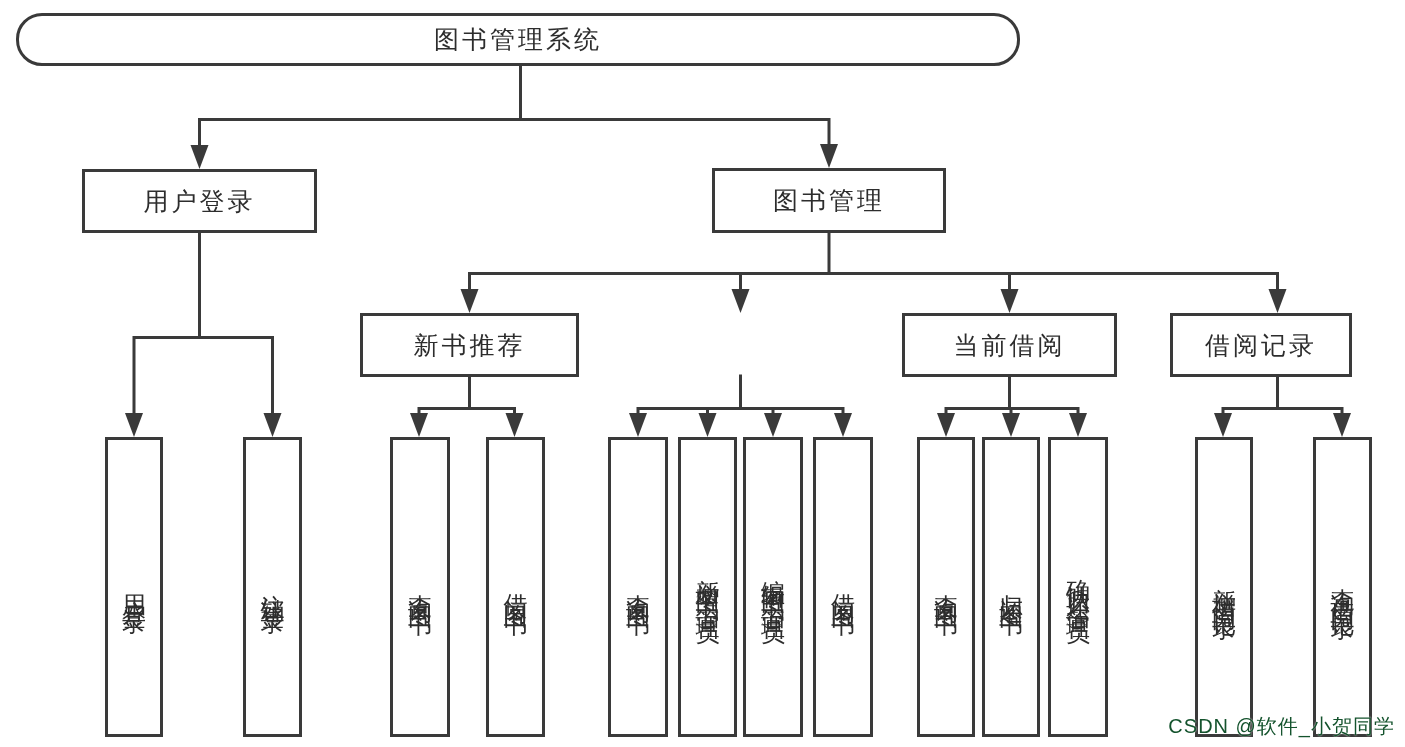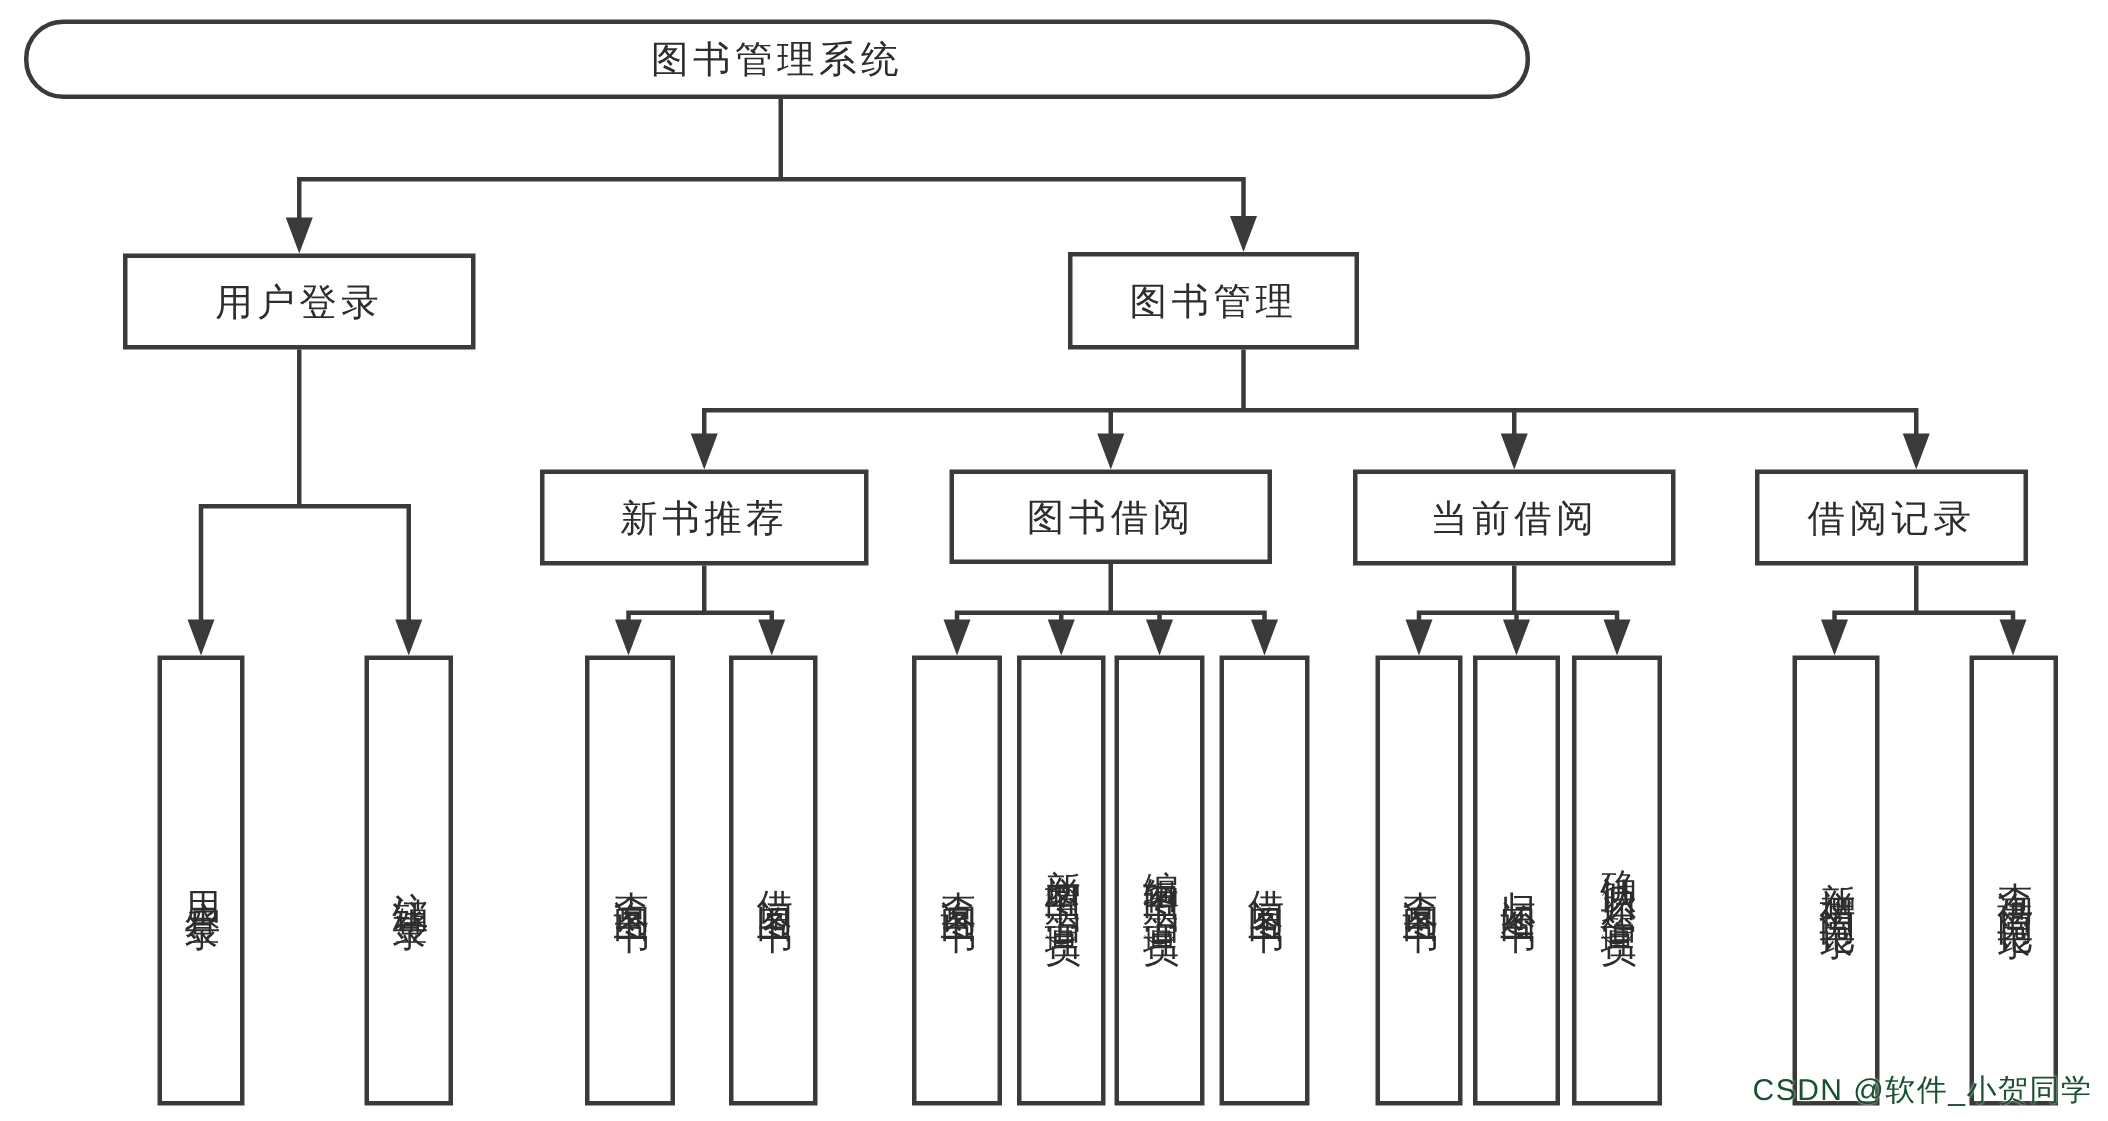--- a/index.html
+++ b/index.html
@@ -116,29 +116,26 @@
     </g>
   </svg>
 
   <div class="node-h" style="left:16px; top:13px; width:1004px; height:53px;border-radius:26px;">
     <span>图书管理系统</span>
   </div>
 
   <div class="node-h" style="left:82px; top:169px; width:235px; height:64px;">
     <span>用户登录</span>
   </div>
-  <div class="node-h" style="left:712px; top:168px; width:194px; height:65px;">
+  <div class="node-h" style="left:712px; top:168px; width:234px; height:65px;">
     <span>图书管理</span>
   </div>
 
   <div class="node-h" style="left:360px; top:313px; width:219px; height:64px;">
     <span>新书推荐</span>
-  </div>
-  <div class="node-h" style="left:633px; top:313px; width:215px; height:63px;">
-    <span>图书借阅</span>
   </div>
   <div class="node-h" style="left:902px; top:313px; width:215px; height:64px;text-align:center;">
     <span>当前借阅</span>
   </div>
   <div class="node-h" style="left:1170px; top:313px; width:182px; height:64px;">
     <span>借阅记录</span>
   </div>
 
   <div class="node-v" style="left:105px; width:58px;">
     <span>用户登录</span>

